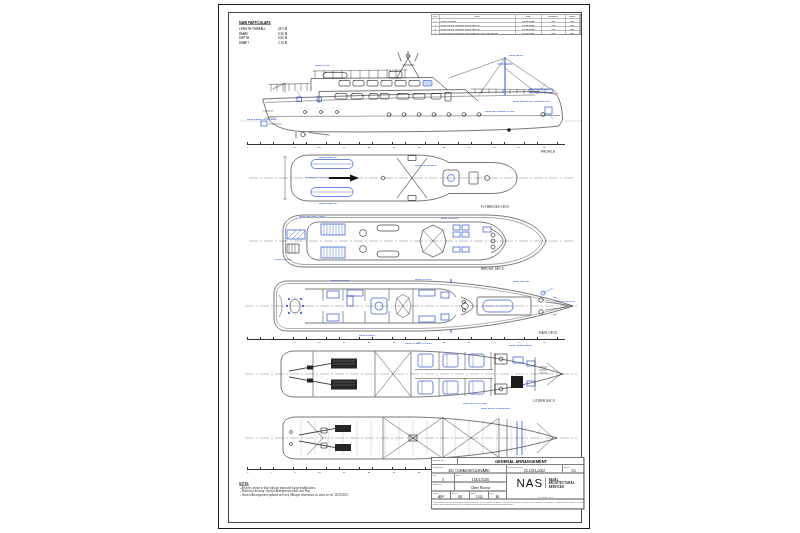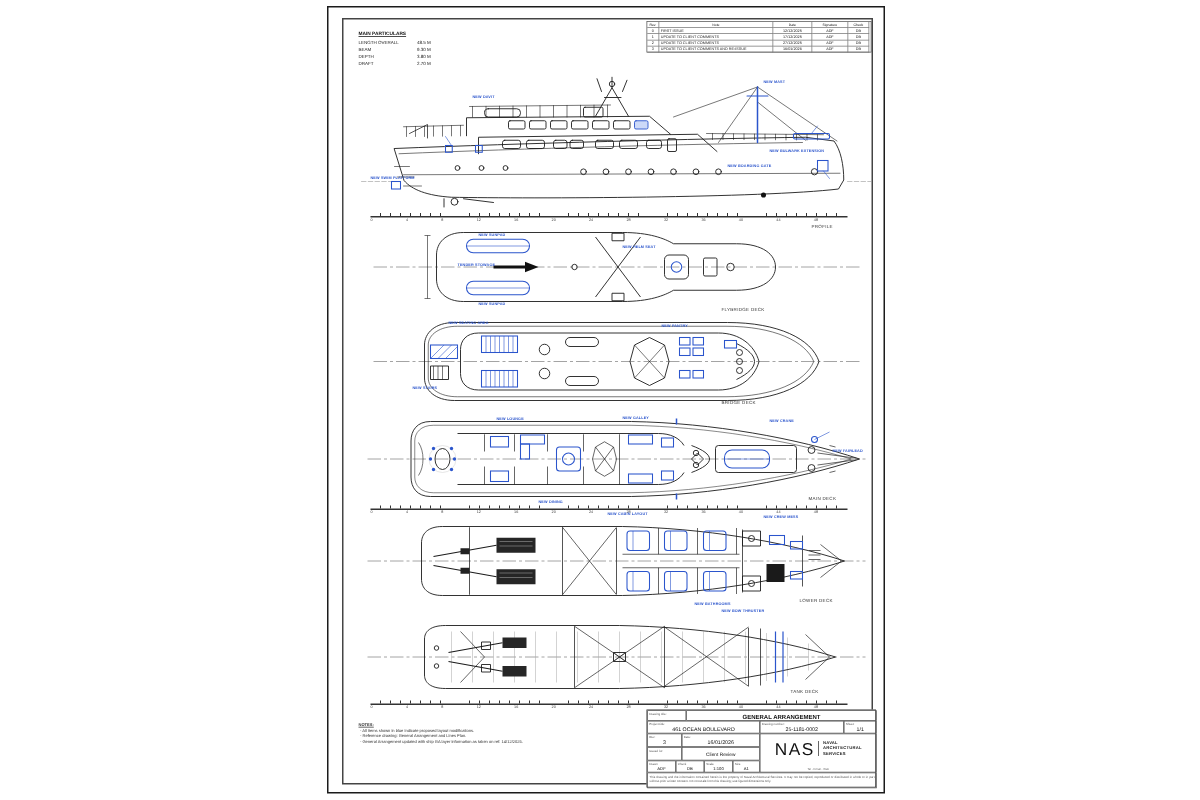--- a/index.html
+++ b/index.html
@@ -460,21 +460,21 @@
 
   <div id="notes" class="fitbox" style="left:20px;top:477px;width:200px;height:28px">
     <div class="fit">
       <div class="n-title">NOTES:</div>
       <div class="n-item">-  All items shown in blue indicate proposed layout modifications.</div>
       <div class="n-item">-  Reference drawing: General Arrangement and Lines Plan.</div>
       <div class="n-item">-  General Arrangement updated with ship GA layer information as taken on ref. 14/12/2025.</div>
     </div>
   </div>
 
-  <div id="tblock" class="fitbox" style="left:212px;top:468px;width:155px;height:52px">
+  <div id="tblock" class="fitbox" style="left:212px;top:452px;width:155px;height:52px">
     <div class="fit">
 
       <div class="cell" style="left:0;top:0;width:52px;height:14px">
         <span class="cl">Drawing title:</span>
       </div>
       <div class="cell" style="left:52px;top:0;width:254px;height:14px">
         <span class="cv" style="top:3px;font-size:8px;font-weight:bold">GENERAL ARRANGEMENT</span>
       </div>
 
       <div class="cell" style="left:0;top:14px;width:150px;height:17px">

